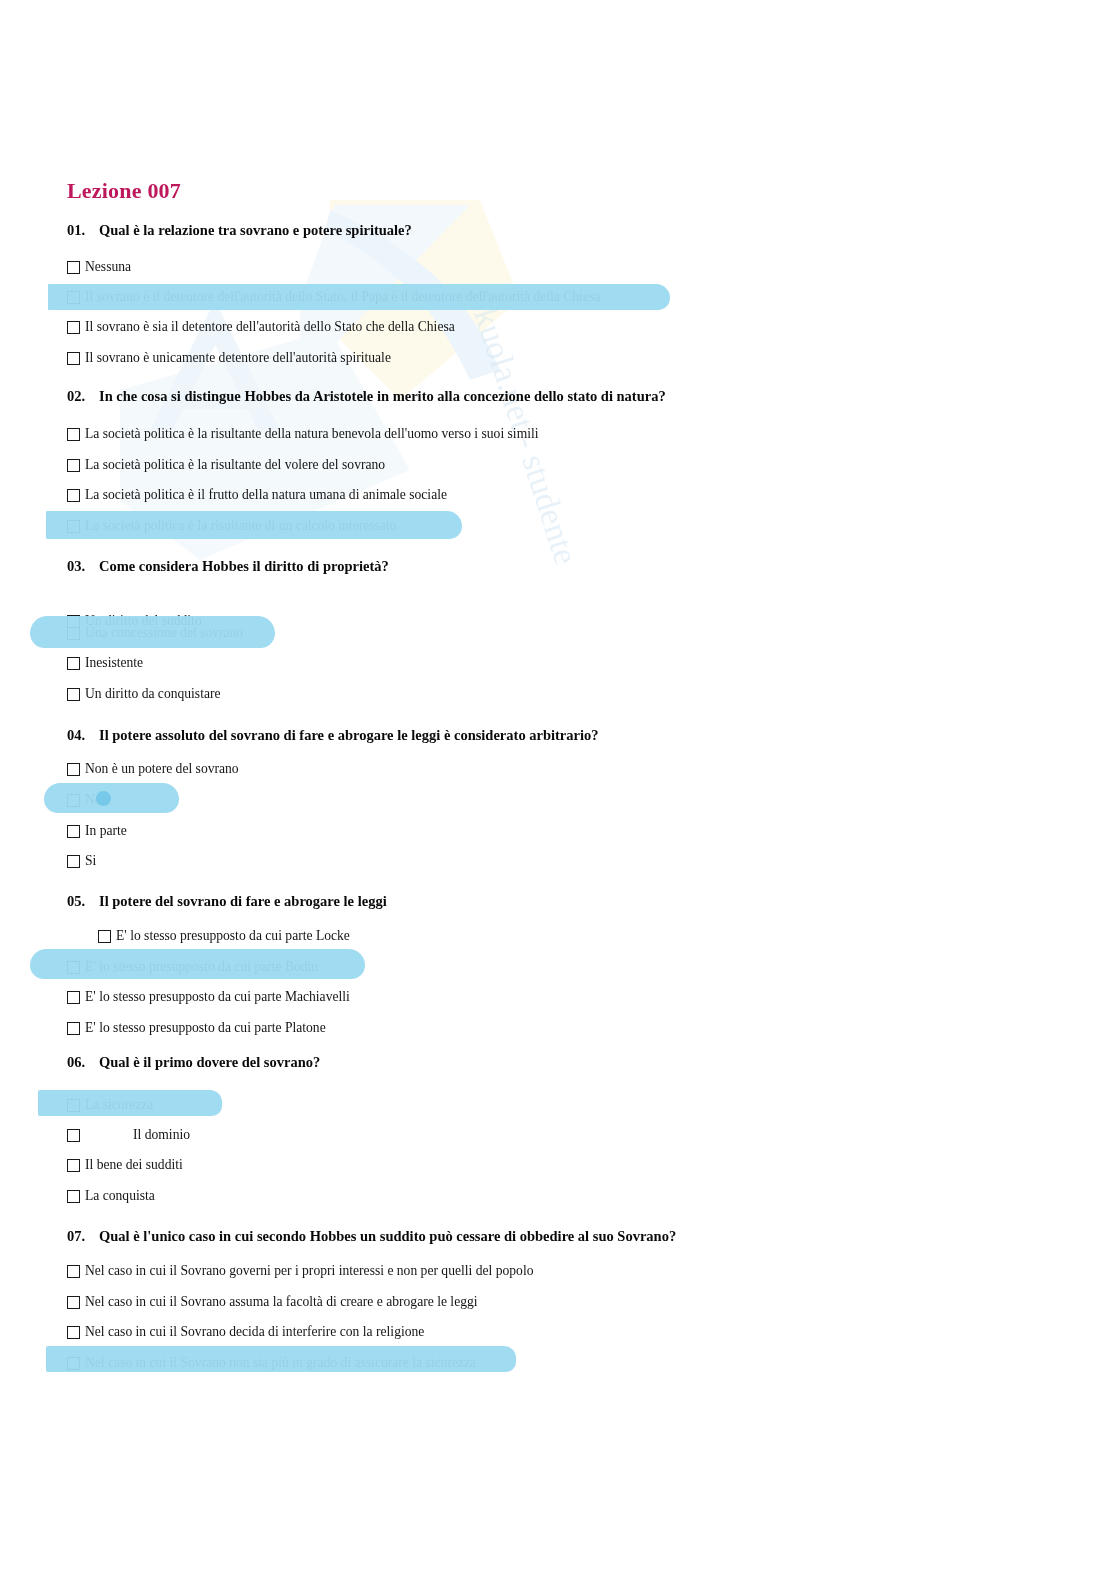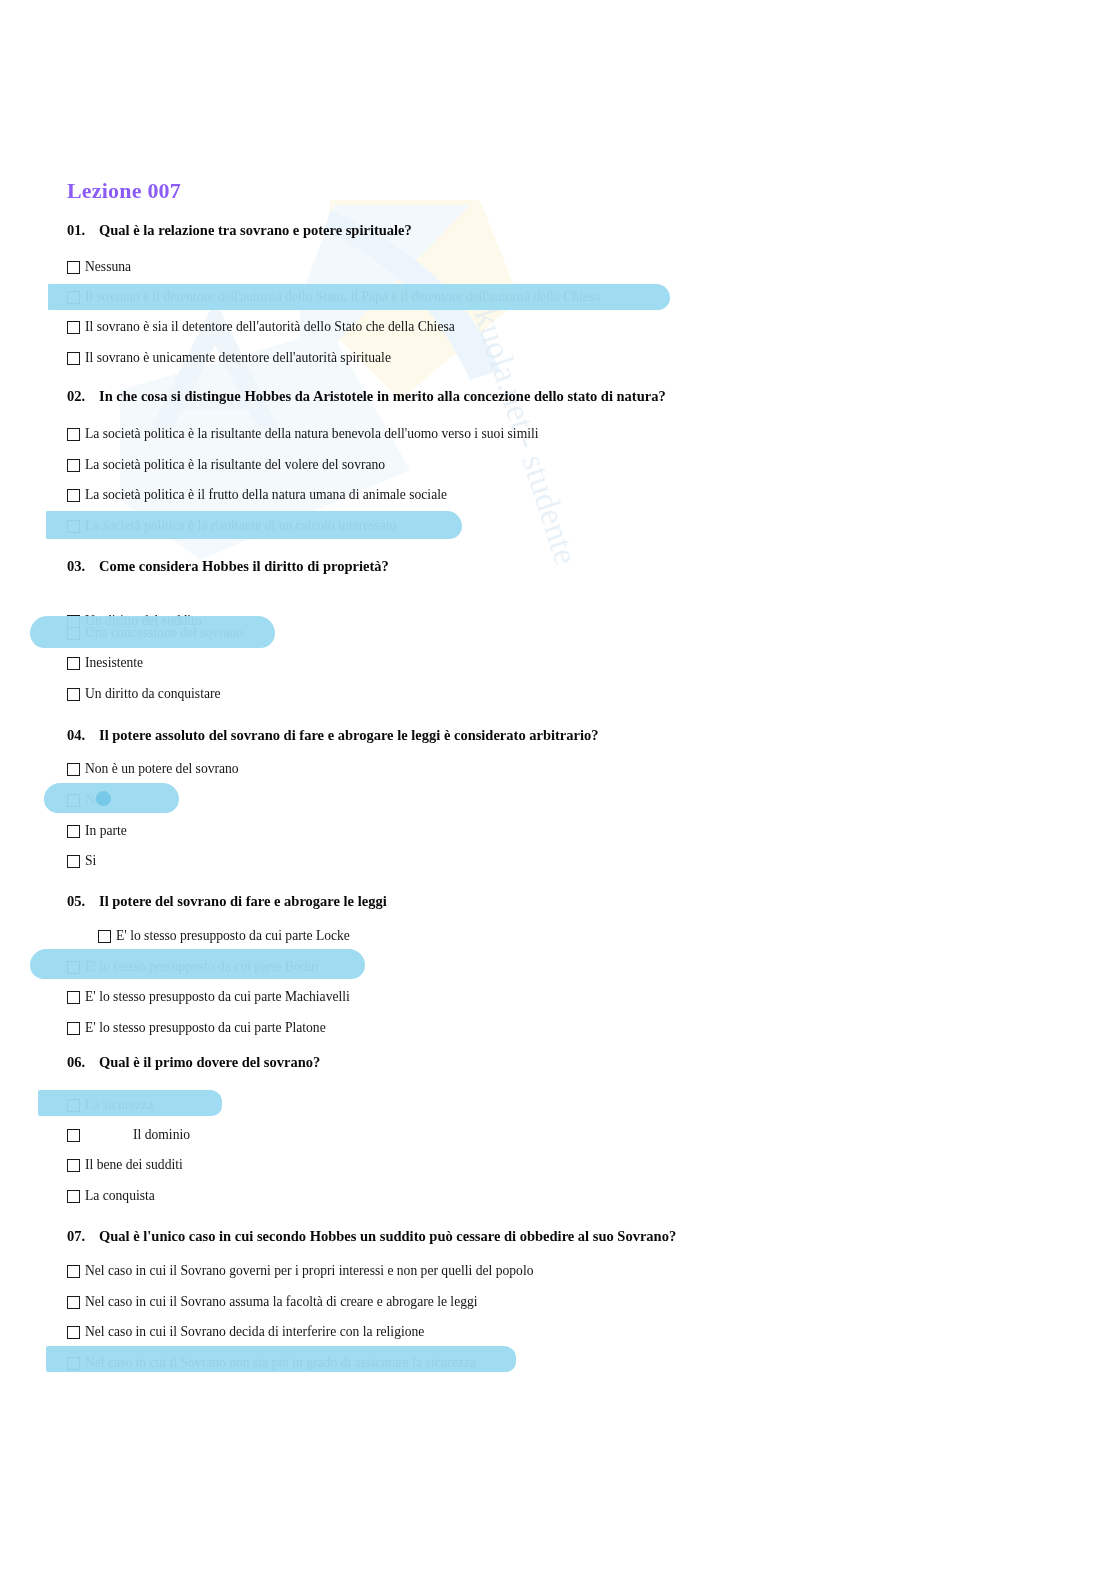--- a/index.html
+++ b/index.html
@@ -34,21 +34,21 @@
     z-index: 2;
   }
 
   .page-title {
     position: absolute;
     left: 67px;
     top: 178px;
     font-size: 22px;
     font-weight: bold;
     letter-spacing: 0.2px;
-    color: #8b5cf6;
+    color: #be185d;
     font-family: Liberation Serif, serif;
   }
 
   .question-block {
     position: absolute;
     left: 0;
     width: 1116px;
   }
 
   .q-head {

